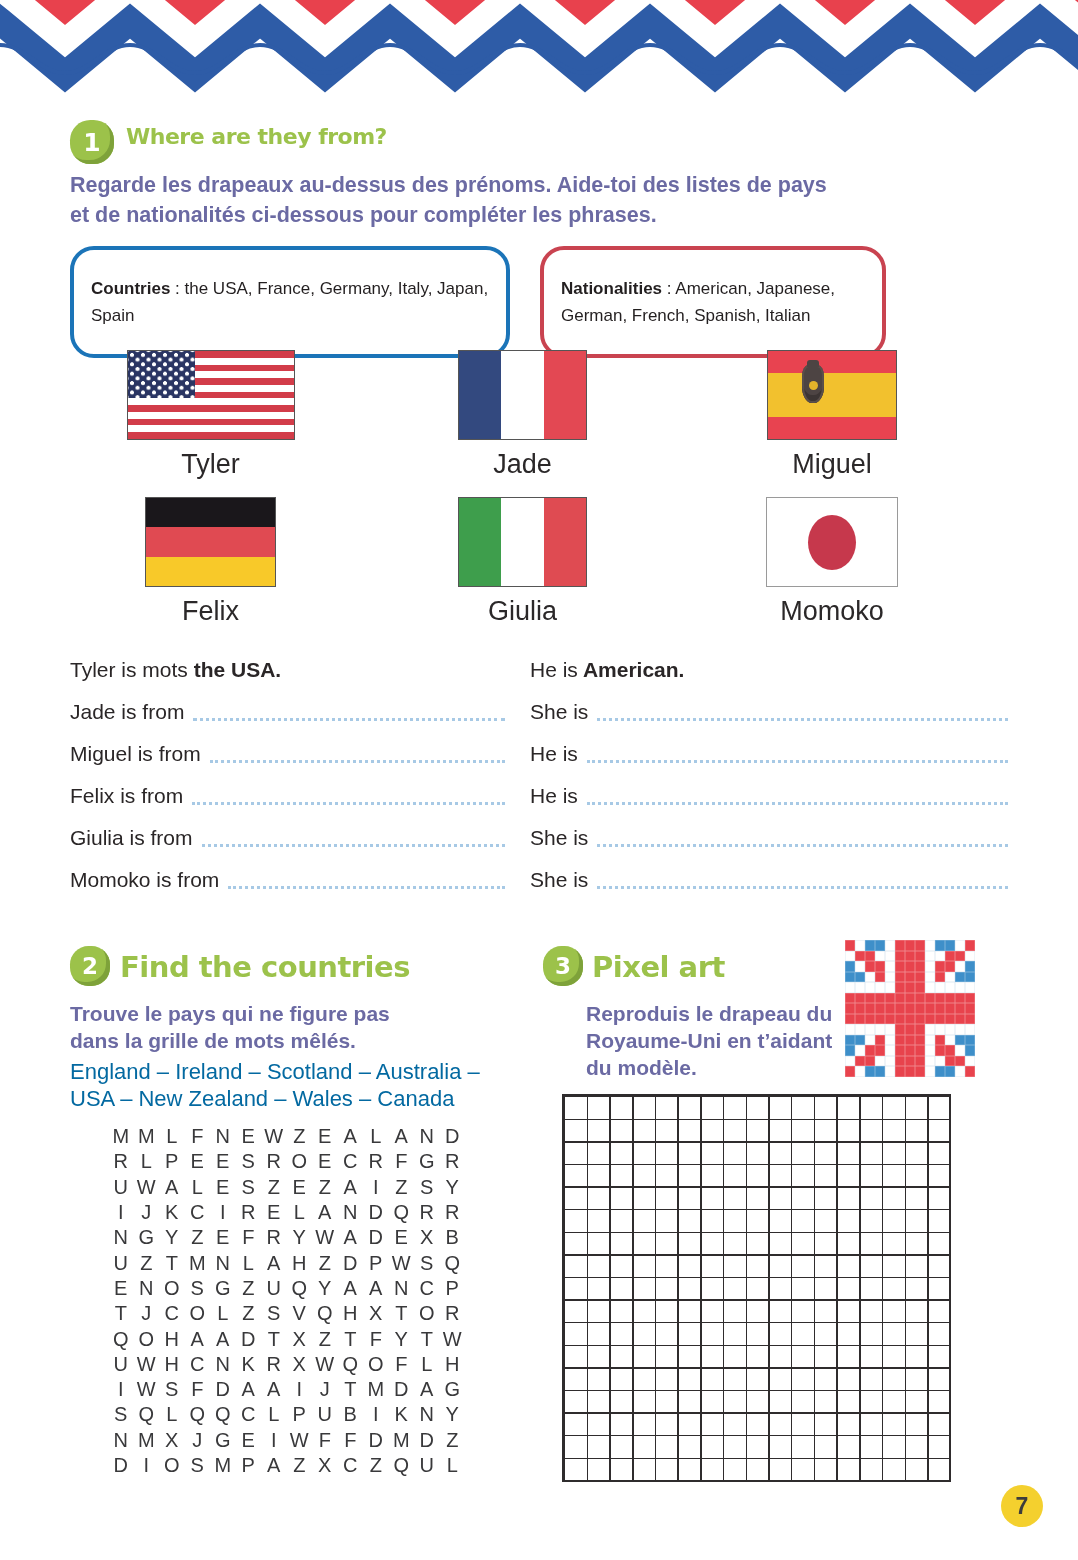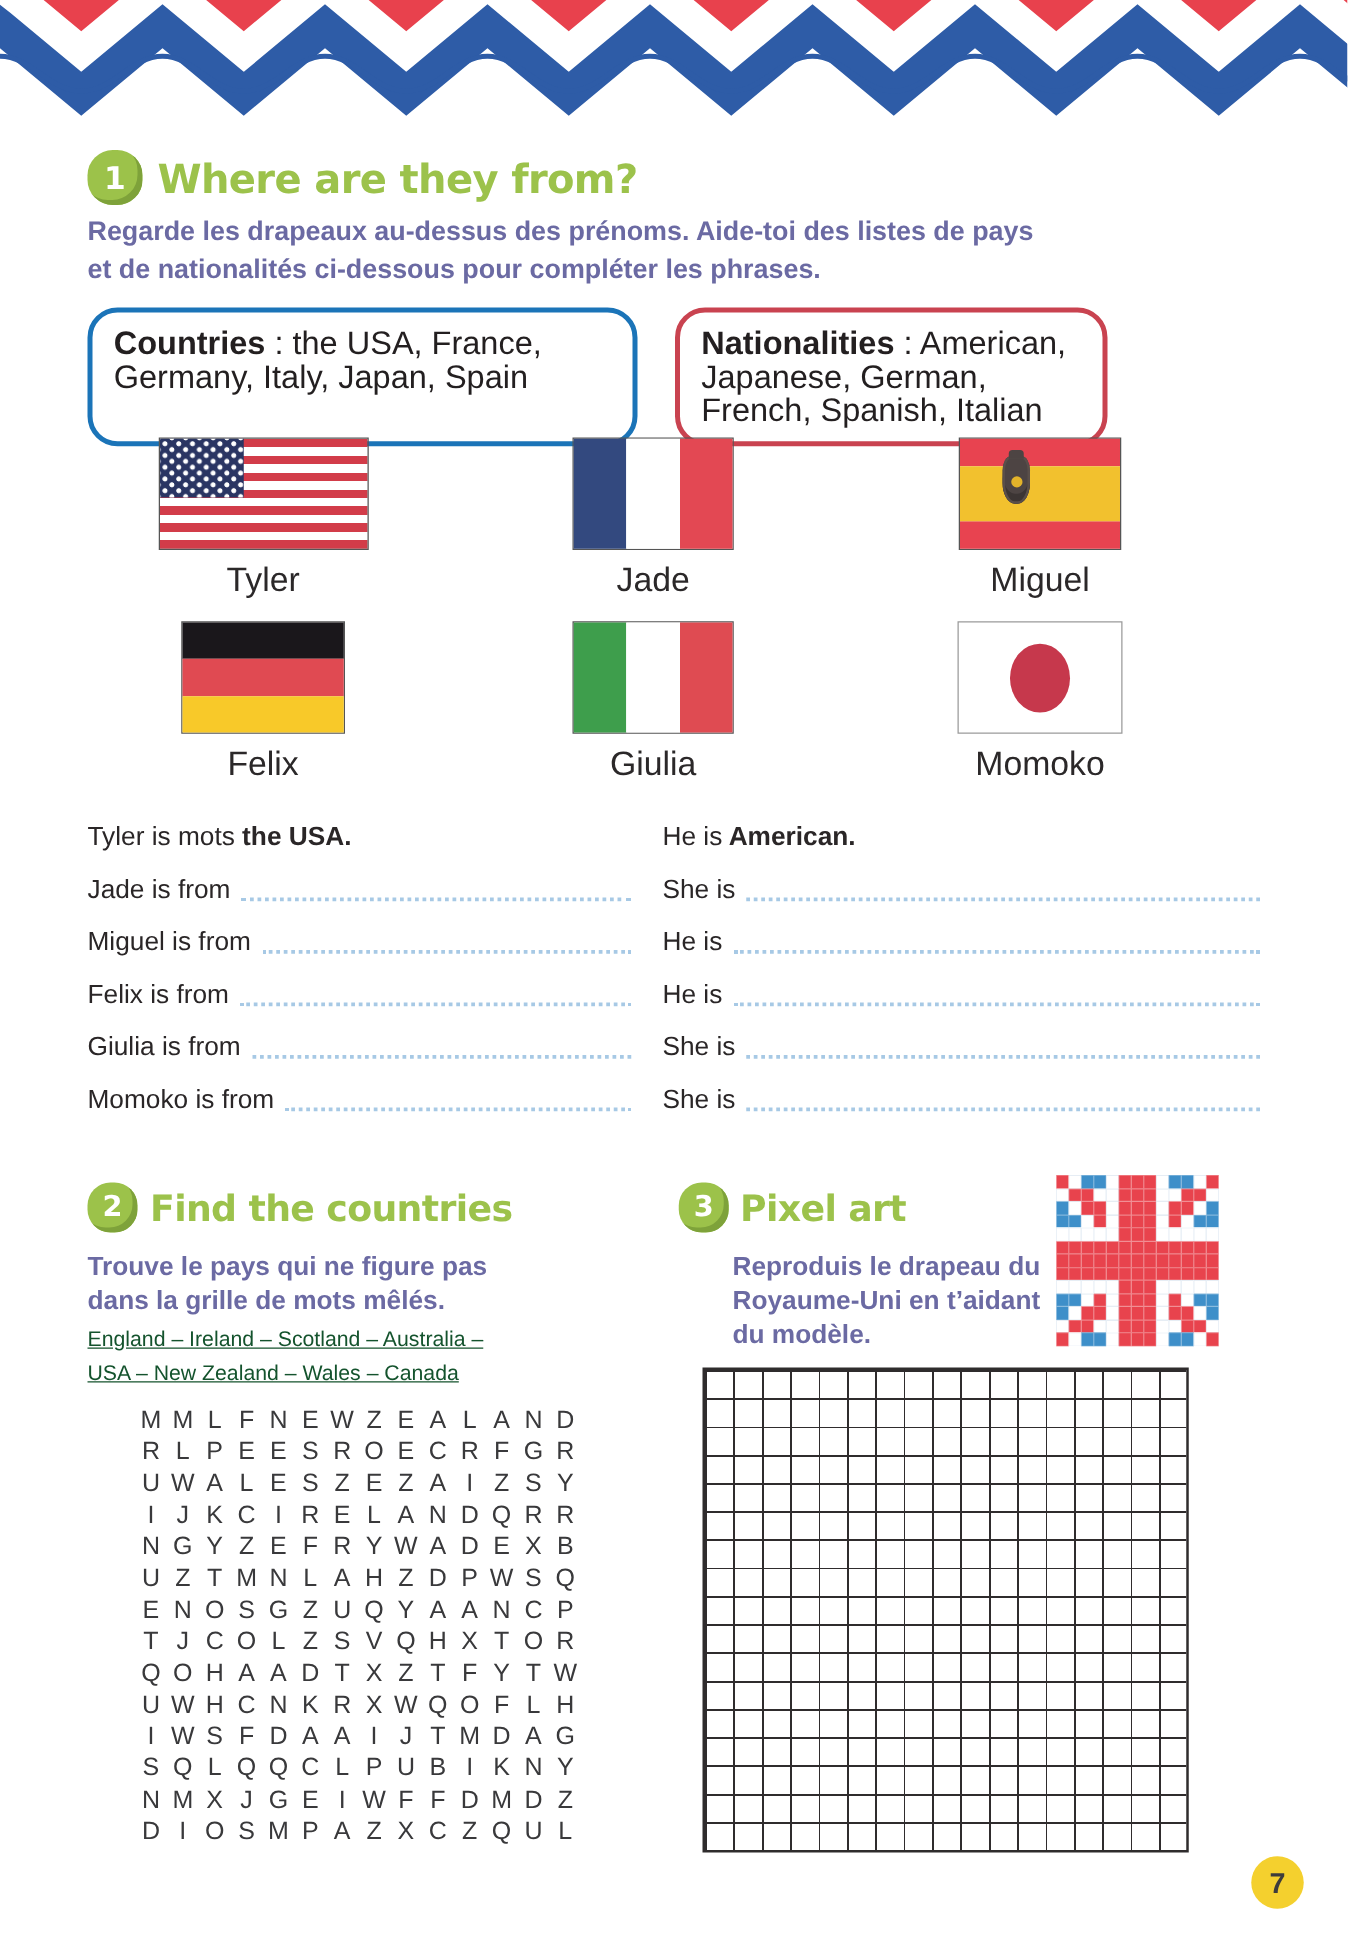--- a/index.html
+++ b/index.html
@@ -9,28 +9,28 @@
 
   
   .topborder{left:0;top:0;width:1078px;height:112px;}
 
   
   .badge{width:44px;height:44px;border-radius:46%;background:#9cc24a;
          box-shadow:inset -4px -4px 0 #7ea23a;color:#fff;font-family:"DejaVu Sans",sans-serif;
          font-weight:bold;font-size:25px;display:flex;align-items:center;justify-content:center;}
   .badge.small{width:40px;height:40px;font-size:23px;}
   .acttitle{color:#9cc24b;font-family:"DejaVu Sans",sans-serif;font-weight:bold;letter-spacing:-0.5px;}
-  .t1{font-size:32px;}
+  .t1{font-size:22px;}
   .t2{font-size:29px;}
 
   .intro{color:#6b6aa3;font-weight:bold;font-size:21.5px;line-height:30px;}
   .intro2{color:#6b6aa3;font-weight:bold;font-size:21px;line-height:27px;}
 
   
-  .lbox{box-sizing:border-box;border-radius:24px;padding:11px 17px;font-size:26px;
+  .lbox{box-sizing:border-box;border-radius:24px;padding:25px 17px;font-size:17px;
         line-height:27px;color:#231f20;background:#fff;}
   .lbox b{font-weight:bold;}
   .bluebox{border:4.5px solid #1b74b8;width:440px;}
   .redbox{border:4.5px solid #c94350;width:346px;}
 
   
   .flaggrid{display:grid;grid-template-columns:281px 343px 276px;row-gap:17px;width:900px;}
   .flagcell{display:flex;flex-direction:column;align-items:center;}
   .flag{height:88px;border:1.5px solid #555;box-sizing:content-box;position:relative;display:flex;}
   .caption{margin-top:9px;font-size:27px;color:#2b2829;}
@@ -65,21 +65,21 @@
   .srow{display:flex;height:42px;}
   .shalf{display:flex;align-items:flex-end;}
   .sleft{width:460px;}
   .sright{flex:1;}
   .srow span{line-height:40px;font-size:21px;color:#2a2627;white-space:pre;}
   .srow .bold{font-weight:bold;}
   .dotline{flex:1;border-bottom:3px dotted #a7c9e5;margin:0 0 11px 9px;height:1px;}
   .sleft .dotline{margin-right:25px;}
 
   
-  .wordlist{font-size:17px;line-height:27px;color:#14532d;text-decoration:underline;}
+  .wordlist{font-size:22px;line-height:27px;color:#0369a1;}
   .wsgrid{display:grid;grid-template-columns:repeat(14,25.5px);grid-auto-rows:25.3px;}
   .wsletter{display:flex;align-items:center;justify-content:center;font-size:20px;color:#39393b;}
 
   
   .pxmodel{display:grid;grid-template-columns:repeat(13,10px);grid-auto-rows:10.5px;}
   .px{box-shadow:inset 0 0 0 0.5px rgba(255,255,255,0.35);}
   .px-r{background:#e8434d;} .px-w{background:#ffffff;box-shadow:inset 0 0 0 0.5px rgba(160,190,215,0.35);} .px-b{background:#3e8fc9;}
   .emptygrid{width:389px;height:388px;box-sizing:border-box;border:2.5px solid #2f2c2d;
      background-image:repeating-linear-gradient(to right,#2f2c2d 0 1.4px,rgba(0,0,0,0) 1.4px 22.7px),
                       repeating-linear-gradient(to bottom,#2f2c2d 0 1.4px,rgba(0,0,0,0) 1.4px 22.6px);}

